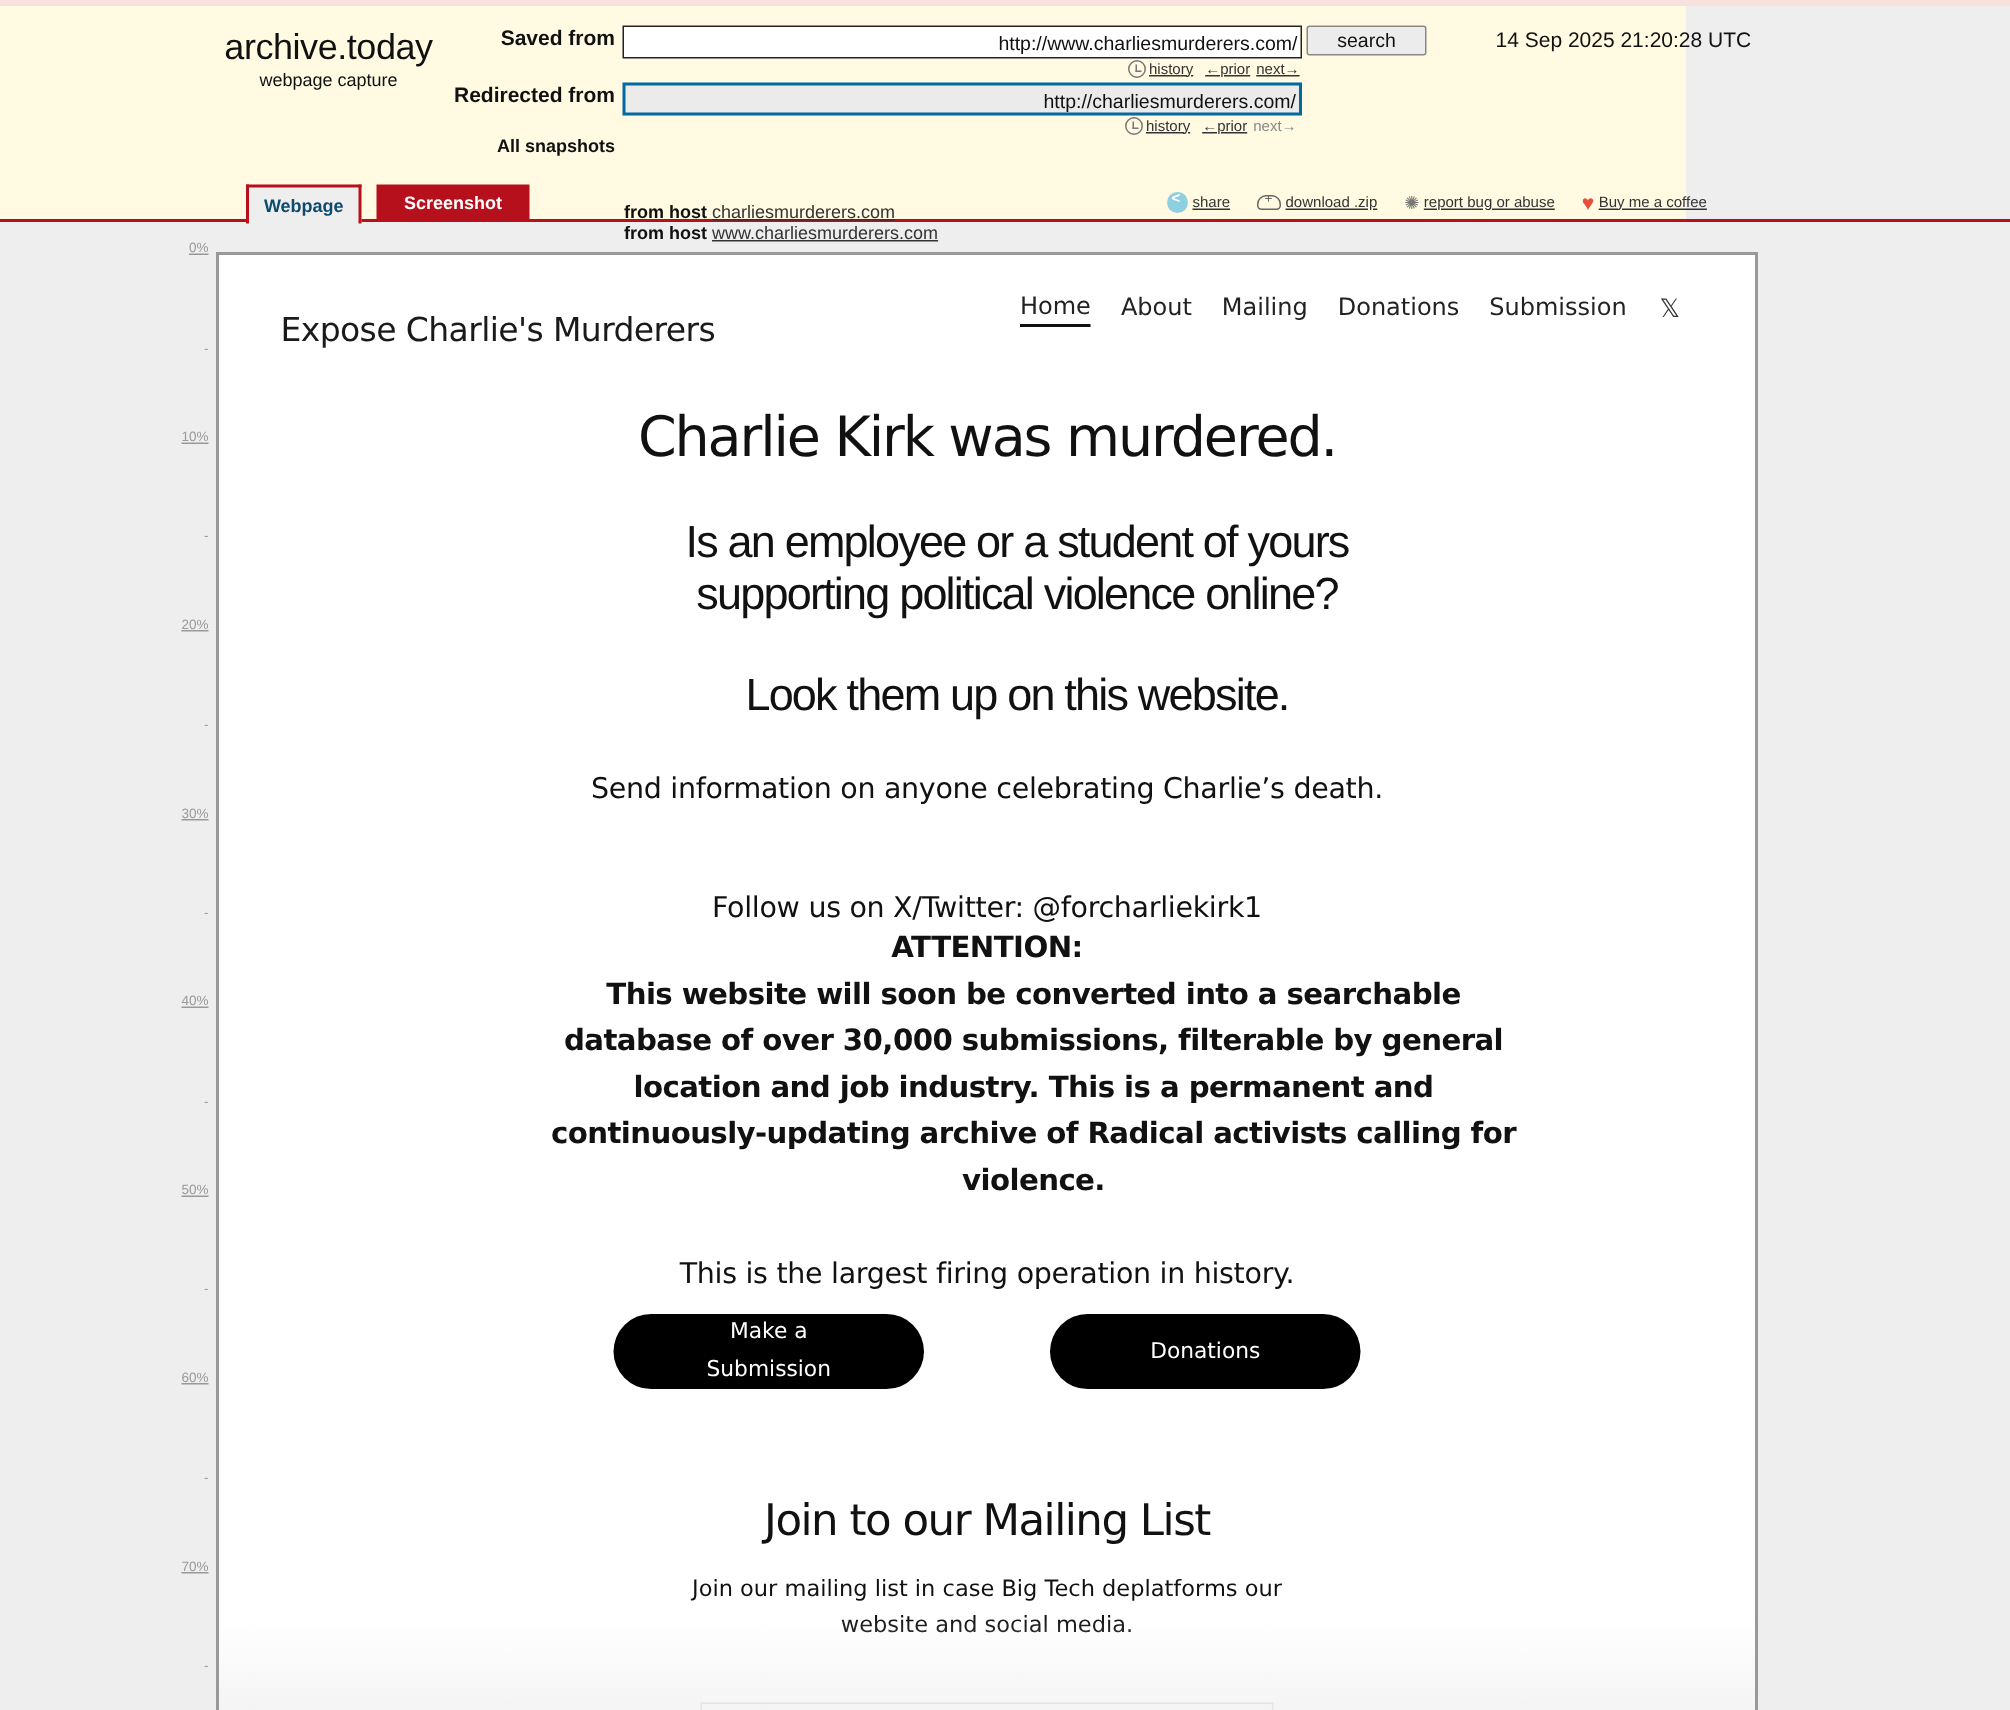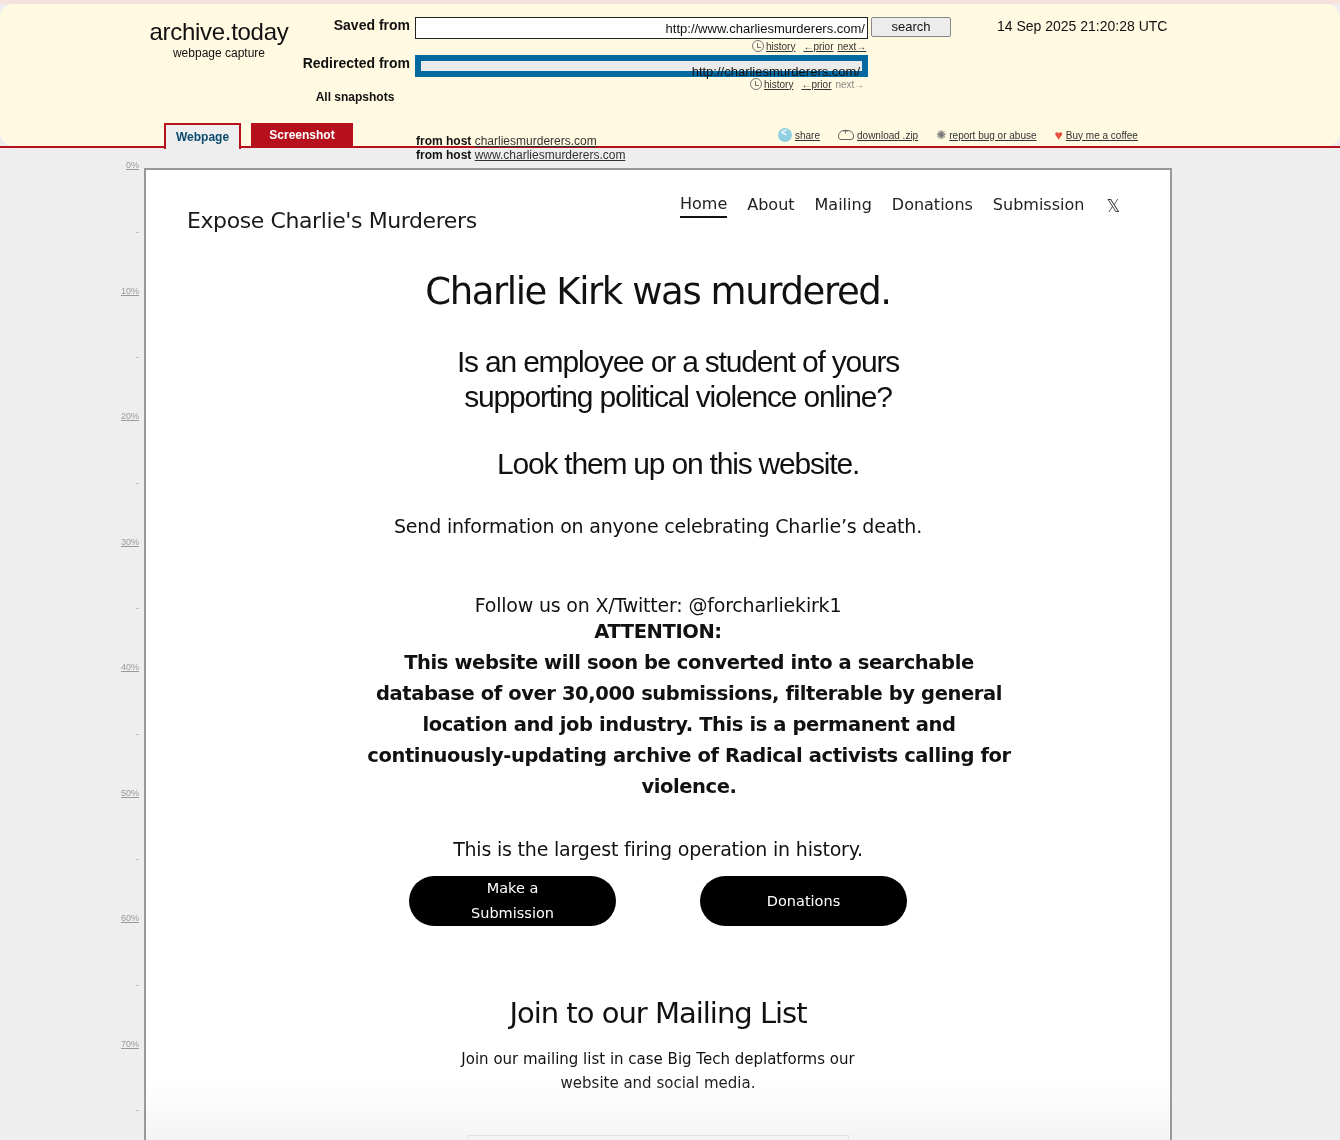--- a/index.html
+++ b/index.html
@@ -1,41 +1,41 @@
 <!DOCTYPE html>
 <html><head>
 <meta charset="utf-8">
 <style>
   * { box-sizing: border-box; margin: 0; padding: 0; }
   html, body { width: 1340px; height: 1140px; overflow: hidden; }
   body { background: #eeeeee; font-family: "Liberation Sans", sans-serif; position: relative; }
 
   
   .topstrip { position: absolute; left: 0; top: 0; width: 1340px; height: 4px; background: #f7e1dc; }
-  .header { position: absolute; left: 0; top: 4px; width: 1340px; height: 142px; background: #fffae1; border-radius: 14px; }
+  .header { position: absolute; left: 0; top: 4px; width: 1124px; height: 142px; background: #fffae1; }
   .redline { position: absolute; left: 0; top: 146px; width: 1340px; height: 2px; background: #b5101c; }
 
   .brand { position: absolute; left: 148px; top: 14px; width: 142px; text-align: center; }
   .brand-title { font-size: 24px; color: #111; letter-spacing: -0.3px; }
   .brand-sub { font-size: 12px; color: #111; margin-top: 0px; }
 
   .lbl { position: absolute; font-size: 14px; font-weight: bold; color: #111; text-align: right; }
   .urlbox { position: absolute; height: 22px; font-size: 13px; padding: 3px 2px; color: #111; font-family: "Liberation Sans", sans-serif; text-align: right; }
   .urlbox.saved { left: 415px; top: 17px; width: 453px; background: #fff; border: 1px solid #222; }
-  .urlbox.redir { left: 415px; top: 55px; width: 453px; background: #ebebeb; border: 6px solid #0369a1; }
+  .urlbox.redir { left: 415px; top: 55px; width: 453px; background: #ebebeb; border: 2px solid #0369a1; }
   .searchbtn { position: absolute; left: 871px; top: 17px; width: 80px; height: 20px; background: #ececec; border: 1px solid #888; border-radius: 2px; font-size: 13px; color: #111; text-align: center; line-height: 18px; }
   .timestamp { position: absolute; left: 997px; top: 18px; font-size: 14px; color: #111; }
 
   .navrow { position: absolute; font-size: 10px; color: #333; display: flex; align-items: center; gap: 8px; }
   .navrow a { color: #333; text-decoration: underline; }
   .navrow .disabled { color: #888; text-decoration: none; }
   .clock { width: 12px; height: 12px; border: 1px solid #777; border-radius: 50%; display: inline-block; position: relative; margin-right: 2px; }
   .clock::after { content: ""; position: absolute; left: 4px; top: 2px; width: 3px; height: 4px; border-left: 1px solid #777; border-bottom: 1px solid #777; }
 
-  .snap-label { position: absolute; left: 300px; top: 90px; width: 110px; text-align: center; font-size: 12px; font-weight: bold; color: #111; }
+  .snap-label { position: absolute; left: 300px; top: 90px; width: 110px; text-align: right; font-size: 12px; font-weight: bold; color: #111; }
   .snap-list { position: absolute; left: 416px; top: 90px; font-size: 12px; color: #111; line-height: 14px; margin-top: 44px; }
   .snap-list b { font-weight: bold; }
   .snap-list a { color: #333; text-decoration: underline; }
 
   .tab { position: absolute; top: 123px; height: 25px; font-size: 12px; font-weight: bold; text-align: center; line-height: 24px; }
   .tab.webpage { left: 164px; width: 77px; background: #eeeeee; border: 2px solid #b5101c; border-bottom: none; color: #0c4a6e; height: 26px; }
   .tab.screenshot { left: 251px; width: 102px; background: #b5101c; color: #fff; }
 
   .tools { position: absolute; top: 128px; left: 778px; display: flex; align-items: center; font-size: 10px; color: #333; }
   .tools .tool { display: flex; align-items: center; gap: 3px; margin-right: 18px; }

